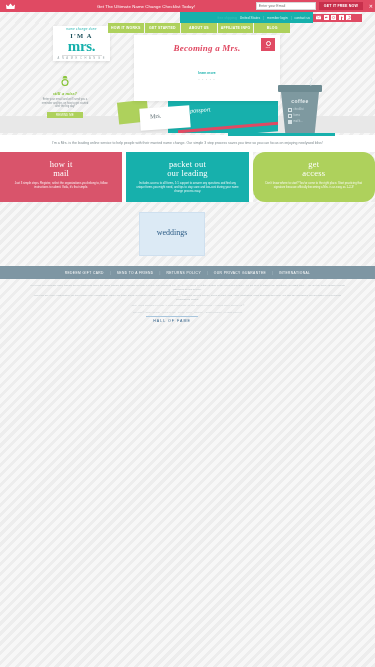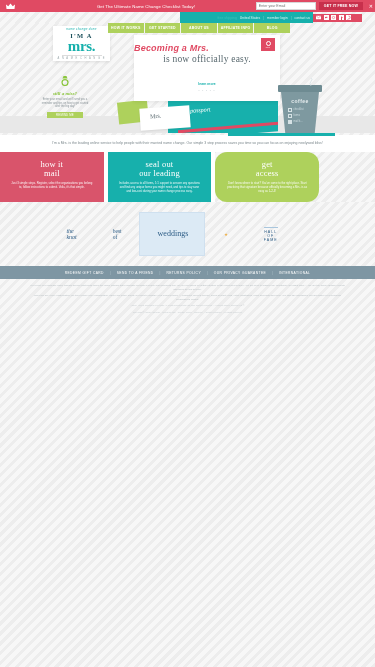--- a/index.html
+++ b/index.html
@@ -126,22 +126,22 @@
     color:#fff; font-size:2.8px; letter-spacing:.2px;
     display:flex; align-items:center; justify-content:center; cursor:pointer;
   }
 
   
   .hero-panel {
     position:absolute; top:12px; left:134px; width:146px; height:66px;
     background:#ffffff; box-shadow:0 1px 4px rgba(0,0,0,.08); z-index:11;
   }
   .hero-h1 {
-    font-family:Liberation Sans, sans-serif; font-style:italic; font-weight:bold;
-    font-size:9px; color:#e04a63; margin-top:8px;
+    font-family:Liberation Serif, serif; font-style:italic; font-weight:bold;
+    font-size:9px; color:#e04a63; text-align:center; margin-top:8px;
     letter-spacing:.2px;
   }
   .hero-h2 {
     font-family:"Liberation Serif", serif; font-size:9.5px; color:#58686e;
     text-align:center; margin-top:1px; letter-spacing:.2px;
   }
   .hero-learn {
     text-align:center; margin-top:7px;
   }
   .hero-learn a { color:#17b0ac; font-size:3.4px; font-weight:bold; text-decoration:none; cursor:pointer;}
@@ -212,42 +212,42 @@
   }
   .intro p {
     width:290px; text-align:center; font-size:3.5px; line-height:5px; color:#7b878c;
   }
   .teal-accent {
     position:absolute; top:133px; left:228px; width:107px; height:3px;
     background:#17b0ac; z-index:21;
   }
 
   
-  .features { position:absolute; top:152px; left:0; width:319px; height:50px;
+  .features { position:absolute; top:152px; left:0; width:375px; height:50px;
     display:flex; z-index:20; }
   .feat { flex:1; padding:8px 10px 0; color:#ffffff; text-align:center; cursor:pointer; }
   .feat.pink  { background:#d9546b; }
   .feat.teal  { background:#17b0ac; }
   .feat.green { background:#aed15c;border-radius:12px; }
   .feat-title {
     font-family:"Liberation Serif", serif; font-size:8.5px; line-height:9px;
     letter-spacing:.2px;
   }
   .feat-copy { font-size:2.8px; line-height:3.9px; margin-top:4px; opacity:.93; }
   .gap { width:4px; background:#ffffff; flex:0 0 auto; }
 
   
   .trust {
     position:absolute; top:202px; left:0; width:375px; height:64px;
     z-index:18;
   }
   .knot {
     position:absolute; top:10px; left:139px; width:66px; height:44px;
     background:#dceaf5; border:1px solid #cfe0ef;
-    display:flex; flex-direction:row; align-items:center; justify-content:center;gap:36px;
+    display:flex; flex-direction:column; align-items:center; justify-content:center;gap:36px;
   }
   .knot-the { font-family:"Liberation Serif", serif; font-style:italic;
     font-size:6px; color:#2d5d86; }
   .knot-best { font-family:"Liberation Serif", serif; font-size:5.5px; color:#2d5d86; }
   .knot-wed { font-family:"Liberation Serif", serif; font-size:8px; color:#2d5d86; line-height:8px;}
   .knot-star { color:#f0a830; font-size:4px; margin:1px 0; }
   .knot-hof {
     font-size:3.6px; letter-spacing:1px; color:#2d5d86;
     border-top:1px solid #a9c6dd; padding-top:2px; width:52px; text-align:center;
   }
@@ -352,21 +352,20 @@
       <div class="miss-copy">Enter your email and we'll send you a reminder and tips on how to get started after the big day!</div>
       <div class="miss-btn">REMIND ME</div>
     </div>
 
     <div class="hero-panel">
       <div class="badge-seal">
         <div class="ring"></div>
         <div class="cap">seal</div>
       </div>
       <div class="hero-h1">Becoming a Mrs.</div>
-      <div class="hero-h2">is now officially easy.</div>
       <div class="hero-learn">
         <a>learn more</a>
         <span class="dots">• • • • •</span>
       </div>
     </div>
 
     <div class="card-green"></div>
     <div class="passport"></div>
     <div class="passport-stripe"></div>
     <div class="card-white"></div>
@@ -407,21 +406,21 @@
     <div class="feat pink">
       <div class="feat-title">
         <span>how it</span><br>
         <span>mail</span>
       </div>
       <div class="feat-copy">Just 3 simple steps. Register, select the organizations you belong to, follow instructions to submit. Voila, it's that simple.</div>
     </div>
     <div class="gap"></div>
     <div class="feat teal">
       <div class="feat-title">
-        <span>seal out</span><br>
+        <span>packet out</span><br>
         <span>our leading</span>
       </div>
       <div class="feat-copy">Includes access to all forms, 1:1 support to answer any questions and find any unique forms you might need, and tips to stay sane and low-cost during your name change process easy.</div>
     </div>
     <div class="gap"></div>
     <div class="feat green">
       <div class="feat-title">
         <span>get</span><br>
         <span>access</span>
       </div>

